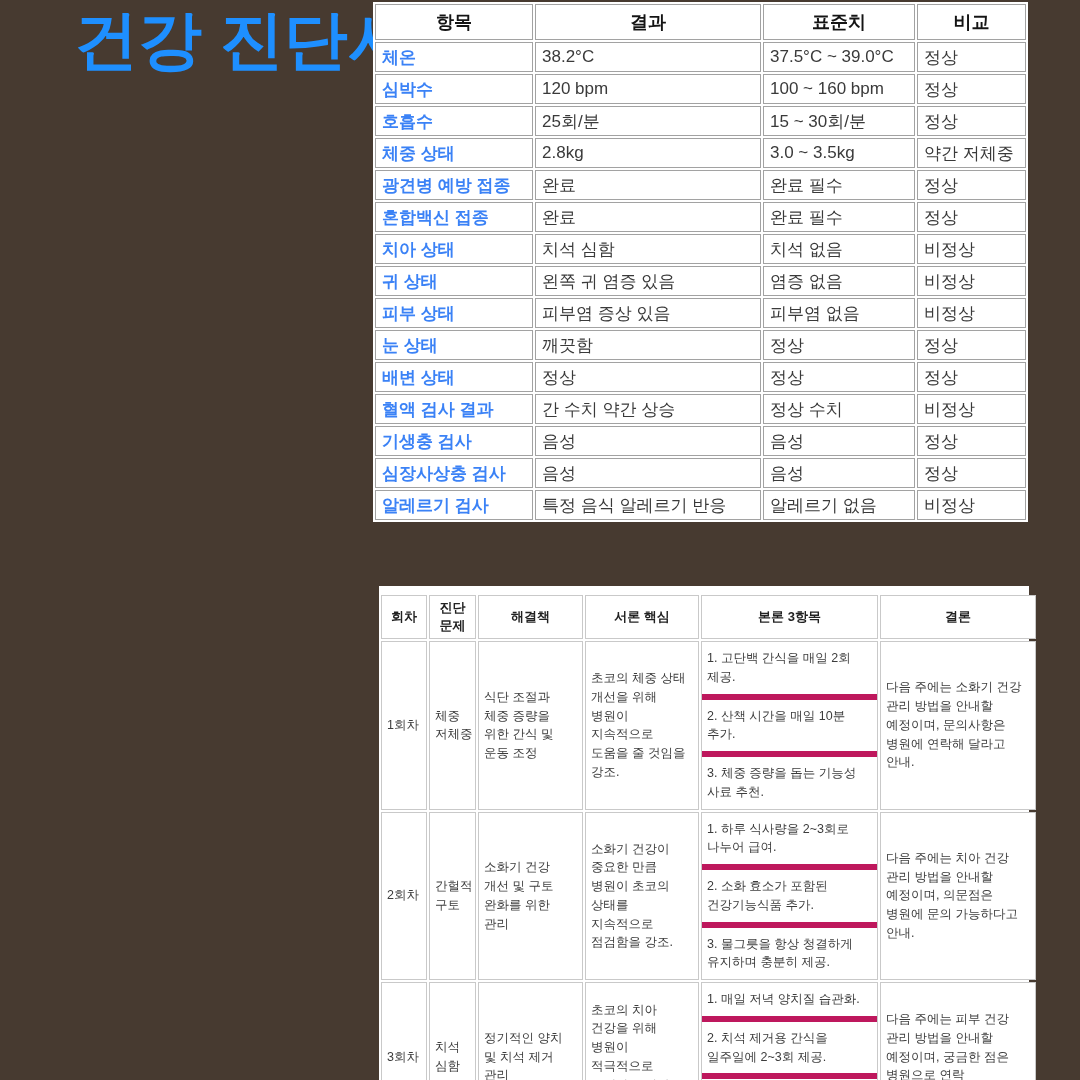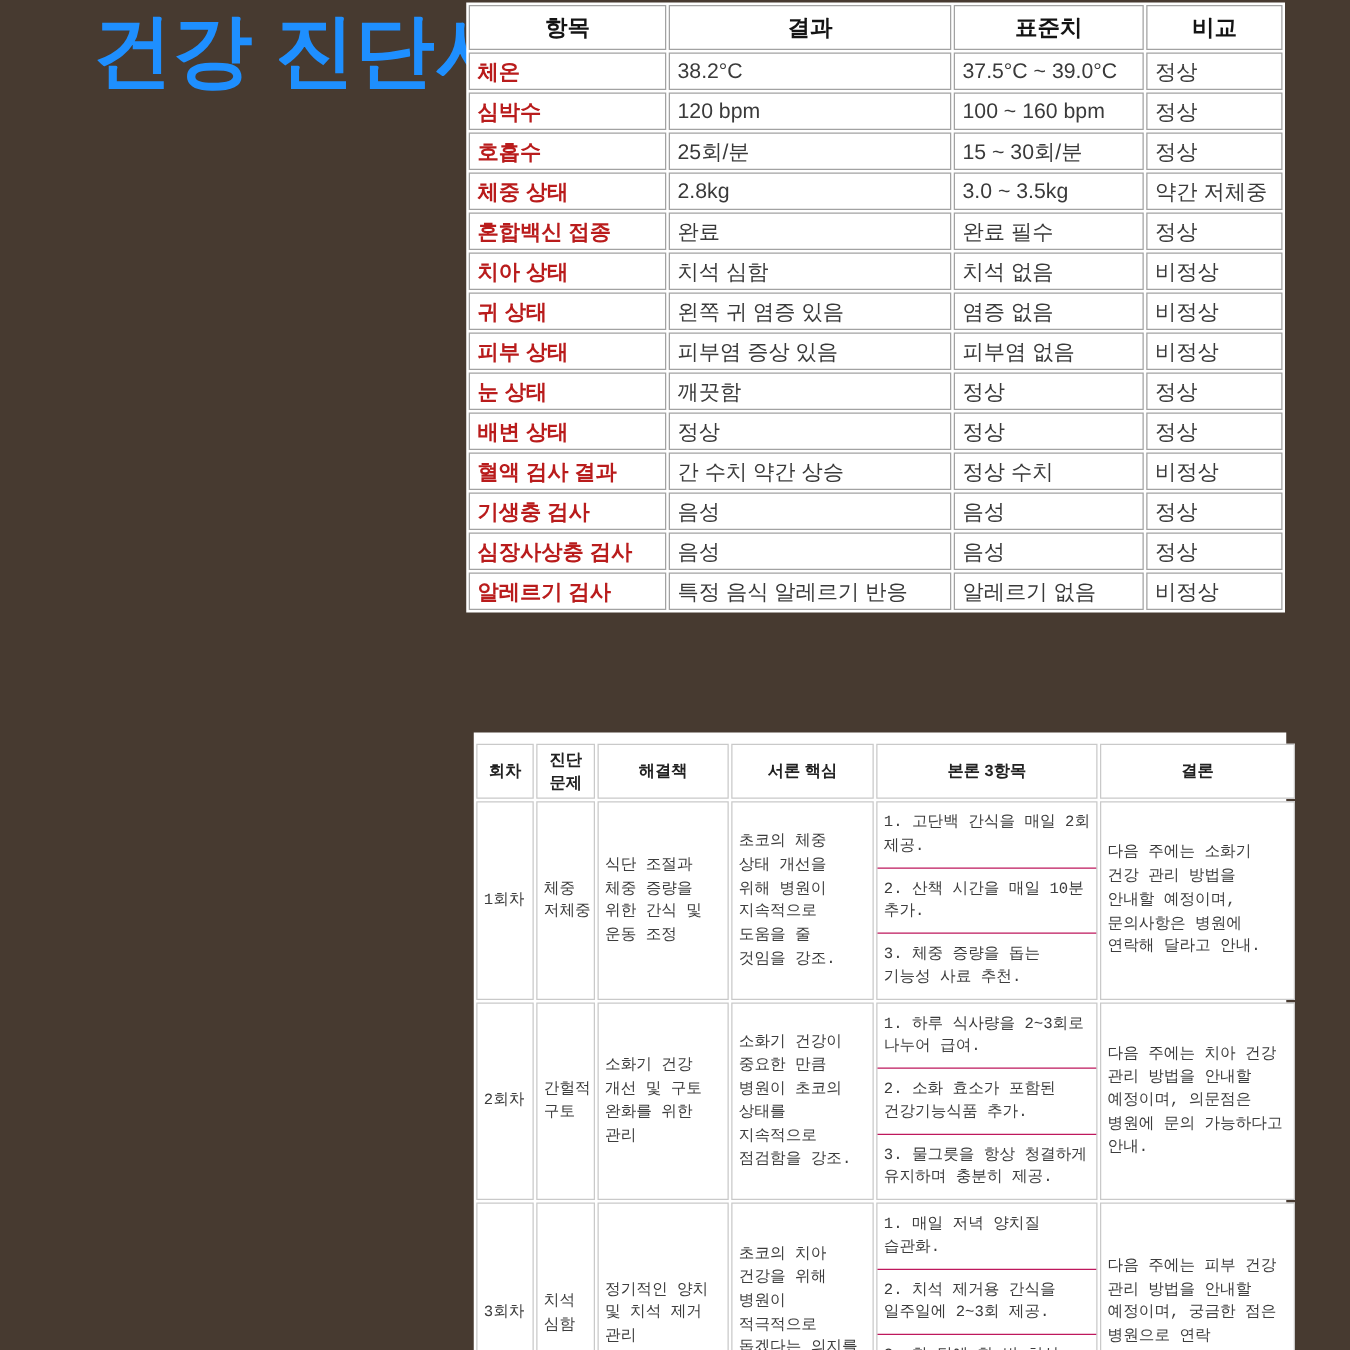--- a/index.html
+++ b/index.html
@@ -40,21 +40,21 @@
     background:#fff;
   }
   .t1 td{
     border:1px solid #a2a2a2;
     font-size:17px;color:#3a3a3a;
     height:26px;padding:1px 6px;
     white-space:nowrap;overflow:hidden;
     vertical-align:middle;
     background:#fff;
   }
-  .t1 td.rowhead{font-weight:700;color:#b91c1c;}
+  .t1 td.rowhead{font-weight:700;color:#3b82f6;}
 
   
   .tbl2-wrap{
     position:absolute;left:379px;top:586px;width:650px;
     background:#ffffff;
     padding-top:7px;
     box-sizing:border-box;
   }
   table.t2{
     width:100%;
@@ -69,28 +69,27 @@
     height:38px;padding:2px;
     background:#fff;line-height:1.4;
   }
   .t2 td{
     border:1px solid #c9c9c9;
     font-size:12.5px;color:#3c3c3c;
     vertical-align:middle;
     padding:4px 5px;line-height:1.5;
     background:#fff;
     word-break:keep-all;
-    font-family:Liberation Mono, monospace;
   }
   .t2 tr.r1{height:148px;}
   .t2 tr.r2{height:138px;}
   .t2 tr.r3{height:126px;}
   .t2 td.body-cell{padding:0;}
   .body-cell .sub{padding:7px 5px;}
-  .body-cell .sub + .sub{border-top:1px solid #be185d;}
+  .body-cell .sub + .sub{border-top:6px solid #be185d;}
 </style>
 </head>
 <body>
 
 <div class="canvas">
 
   <div class="title title1">건강 진단서</div>
 
   <div class="tbl1-wrap">
     <table class="t1">
@@ -125,20 +124,26 @@
           <td class="rowhead">호흡수</td>
           <td>25회/분</td>
           <td>15 ~ 30회/분</td>
           <td>정상</td>
         </tr>
         <tr>
           <td class="rowhead">체중 상태</td>
           <td>2.8kg</td>
           <td>3.0 ~ 3.5kg</td>
           <td>약간 저체중</td>
+        </tr>
+        <tr>
+          <td class="rowhead">광견병 예방 접종</td>
+          <td>완료</td>
+          <td>완료 필수</td>
+          <td>정상</td>
         </tr>
         <tr>
           <td class="rowhead">혼합백신 접종</td>
           <td>완료</td>
           <td>완료 필수</td>
           <td>정상</td>
         </tr>
         <tr>
           <td class="rowhead">치아 상태</td>
           <td>치석 심함</td>

